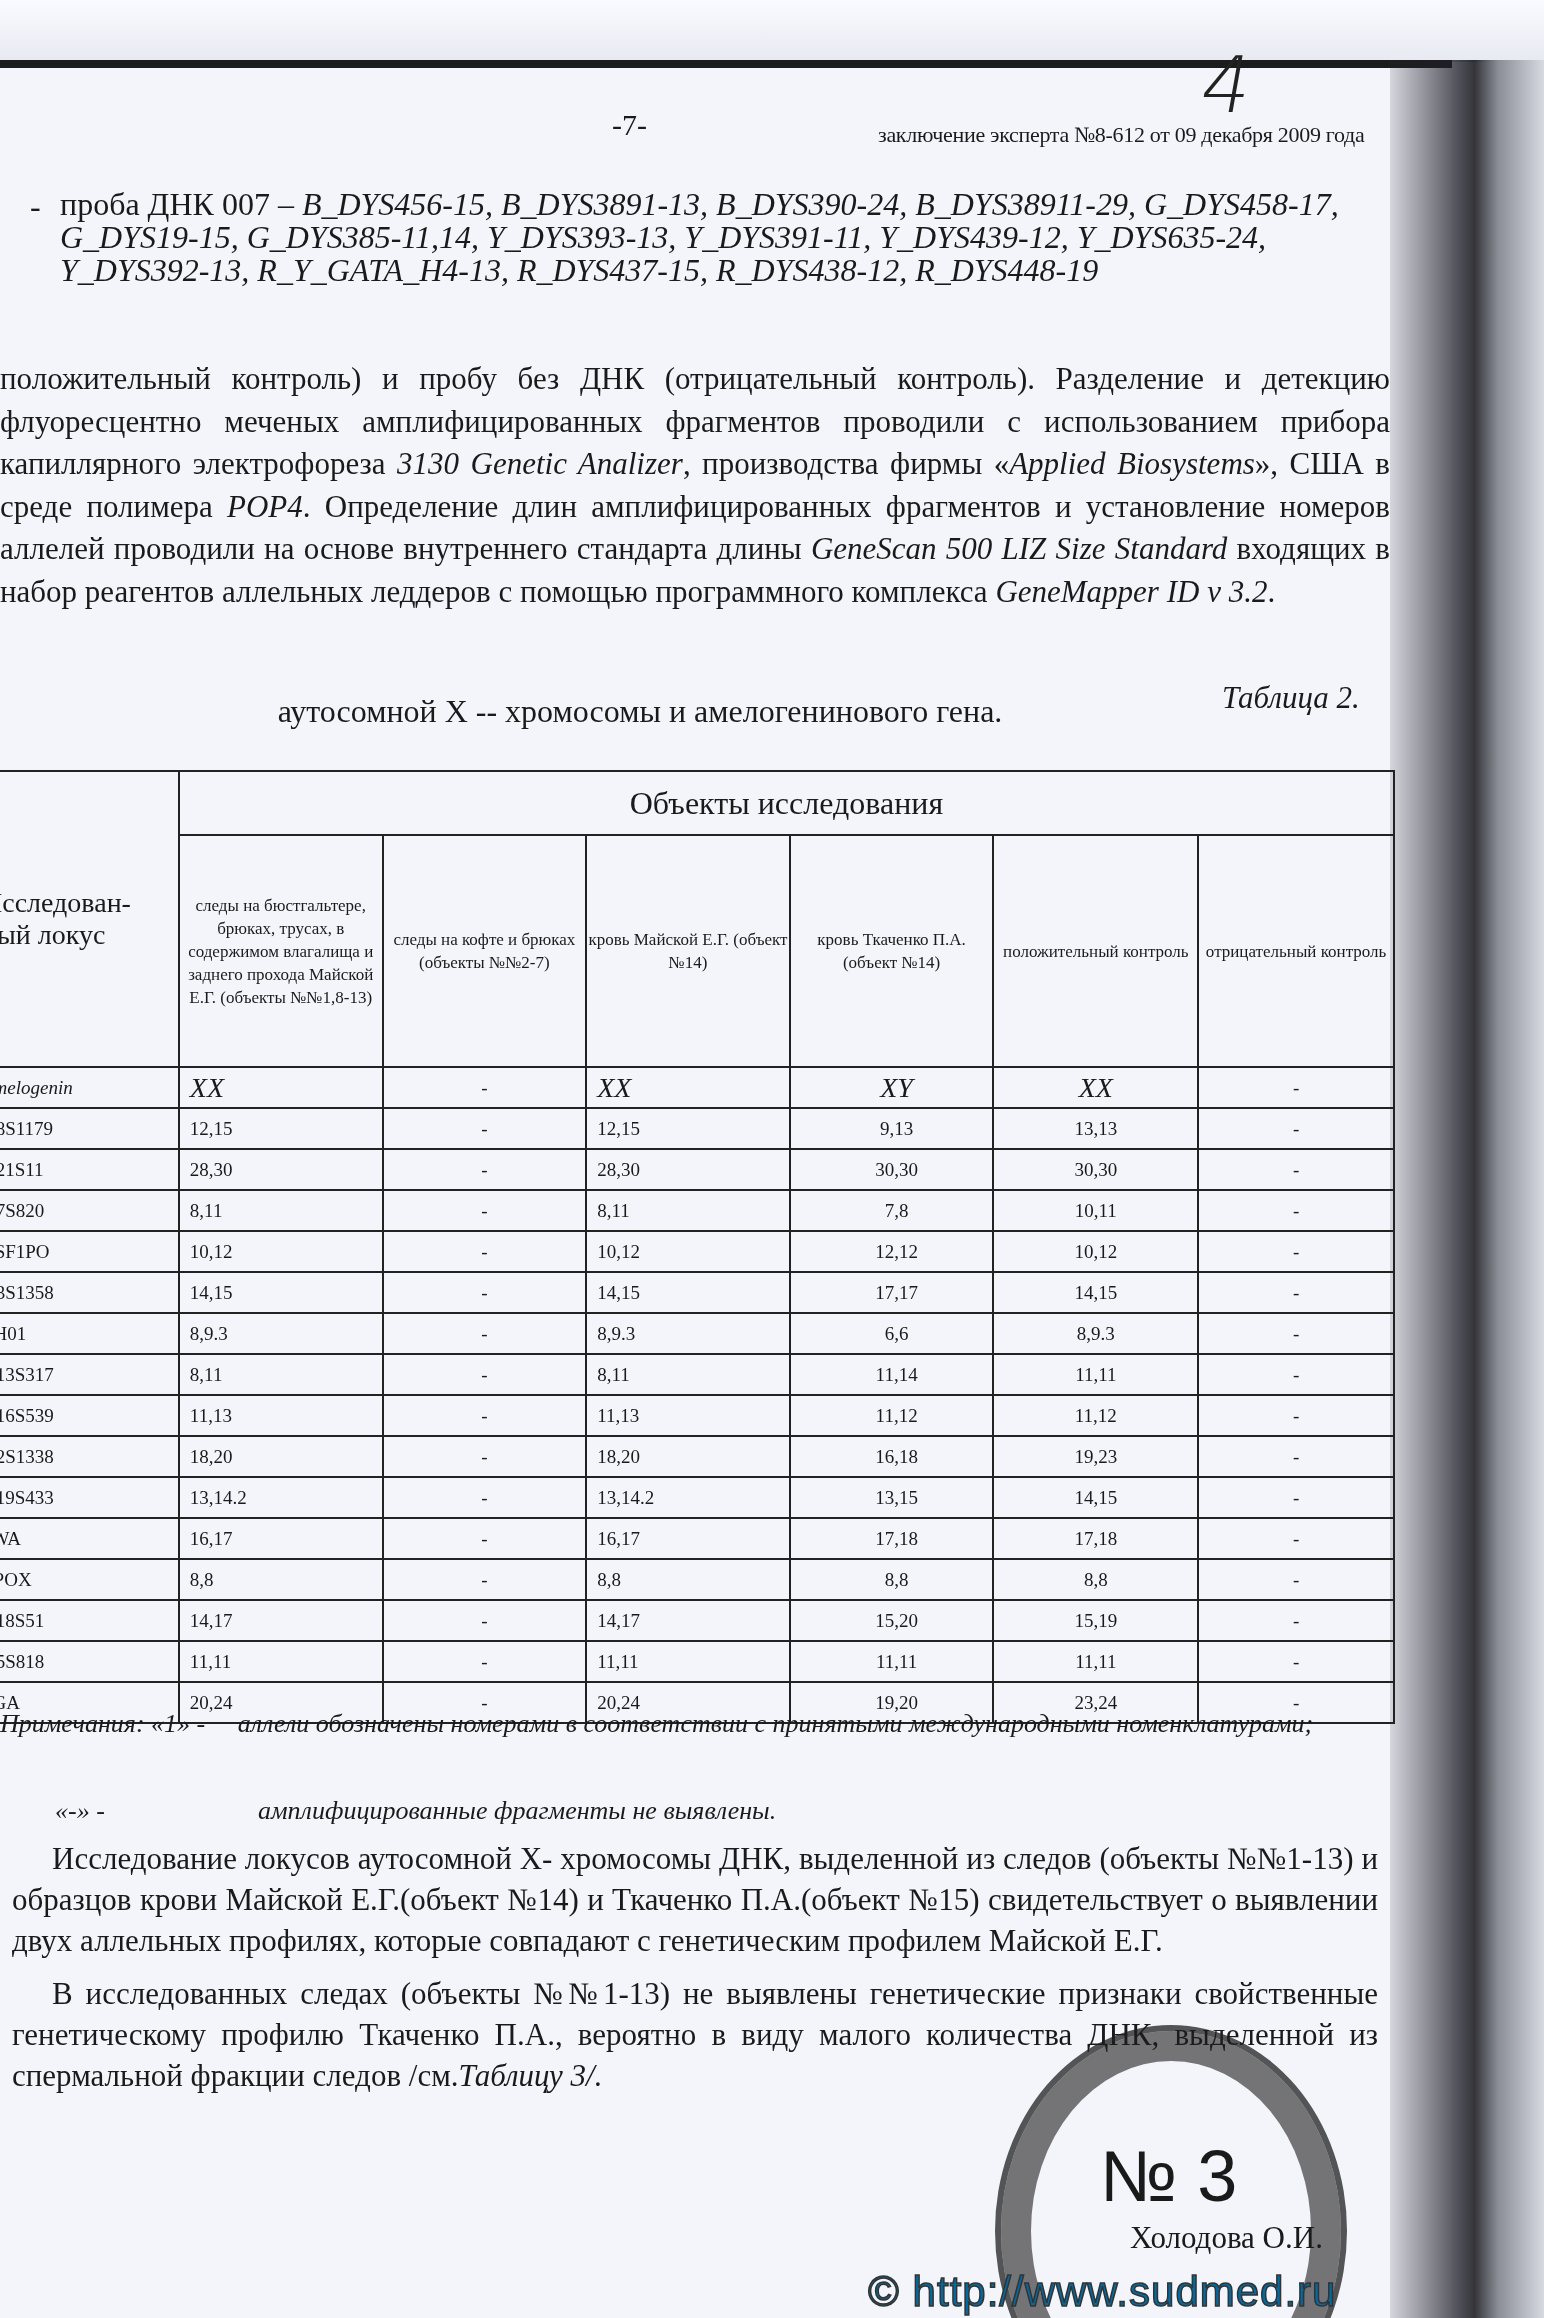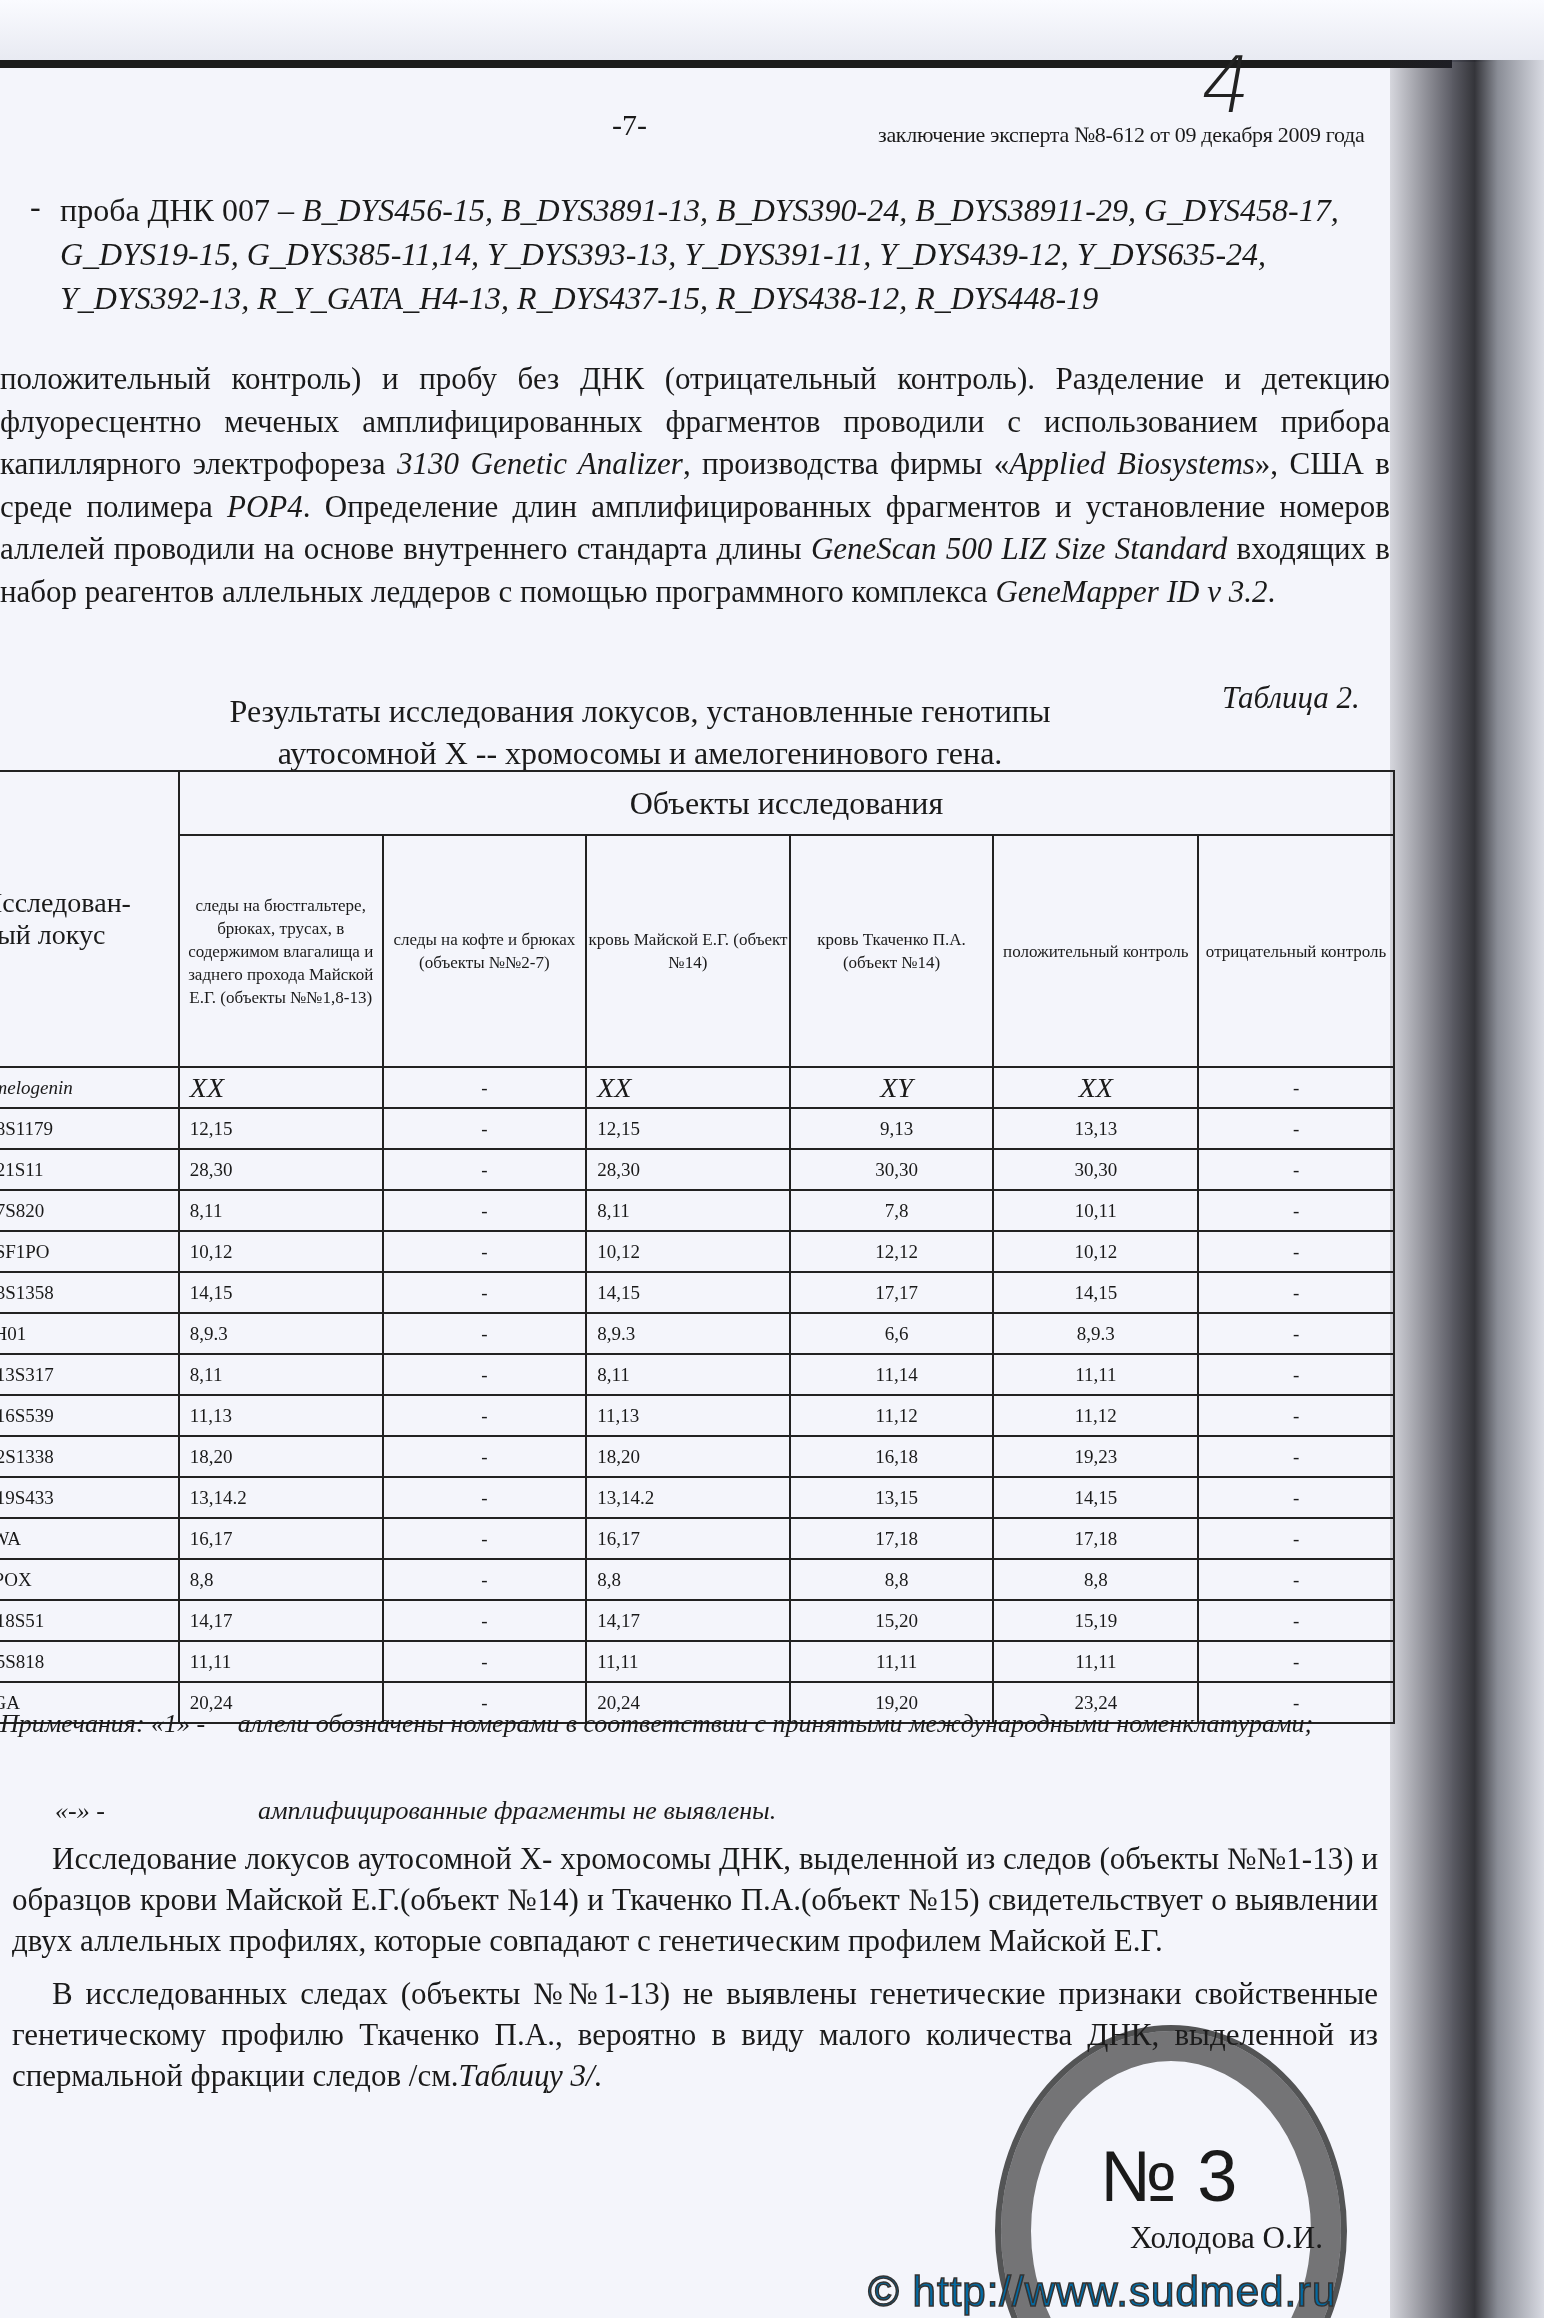--- a/index.html
+++ b/index.html
@@ -20,21 +20,21 @@
   }
   .right-edge {
     position:absolute; top:60px; left:1390px; width:154px; height:2258px;
     background:linear-gradient(90deg, rgba(40,40,50,0.15) 0%, rgba(30,30,40,0.7) 40%, rgba(20,20,25,0.85) 55%, #8a8d96 70%, #d8dae2 100%);
   }
   .abs { position:absolute; }
   .page-num { left:612px; top:108px; font-size:30px; }
   .header-ref { left:878px; top:122px; font-size:22px; letter-spacing:-0.3px; }
   .handwritten-4 { left:1202px; top:40px; font-size:78px; font-family:"DejaVu Sans", sans-serif; font-weight:300; transform:skewX(-10deg); color:#222; }
 
-  .probe { left:60px; top:188px; width:1330px; font-size:32px; line-height:44px; font-style:italic; }
+  .probe { left:60px; top:188px; width:1330px; font-size:32px; line-height:33px; font-style:italic; }
   .probe .lead { font-style:normal; }
   .bullet { left:30px; top:188px; font-size:32px; }
 
   .para { left:0; top:358px; width:1390px; font-size:31px; line-height:42.5px; text-align:justify; }
   .para i { font-style:italic; }
 
   .table-label { left:1222px; top:680px; font-size:31px; font-style:italic; }
   .table-title { left:150px; top:690px; width:980px; text-align:center; font-size:32px; line-height:42px; }
 
   table.results {
@@ -88,21 +88,20 @@
   <span class="lead">проба ДНК 007 –</span>
   <span>B_DYS456-15, B_DYS3891-13, B_DYS390-24, B_DYS38911-29, G_DYS458-17, G_DYS19-15, G_DYS385-11,14, Y_DYS393-13, Y_DYS391-11, Y_DYS439-12, Y_DYS635-24, Y_DYS392-13, R_Y_GATA_H4-13, R_DYS437-15, R_DYS438-12, R_DYS448-19</span>
 </div>
 
 <div class="abs para">
   <span>положительный контроль) и пробу без ДНК (отрицательный контроль). Разделение и детекцию флуоресцентно меченых амплифицированных фрагментов проводили с использованием прибора капиллярного электрофореза </span><i>3130 Genetic Analizer</i><span>, производства фирмы «</span><i>Applied Biosystems</i><span>», США в среде полимера </span><i>POP4</i><span>. Определение длин амплифицированных фрагментов и установление номеров аллелей проводили на основе внутреннего стандарта длины </span><i>GeneScan 500 LIZ Size Standard</i><span> входящих в набор реагентов аллельных леддеров с помощью программного комплекса </span><i>GeneMapper ID v 3.2</i><span>.</span>
 </div>
 
 <div class="abs table-label">Таблица 2.</div>
 <div class="abs table-title">
-  <div>Результаты исследования локусов, установленные генотипы</div>
   <div>аутосомной X -- хромосомы и амелогенинового гена.</div>
 </div>
 
 <table class="results">
   <colgroup>
     <col style="width:198px">
       <col style="width:204px">
       <col style="width:204px">
     <col style="width:204px">
       <col style="width:204px">

